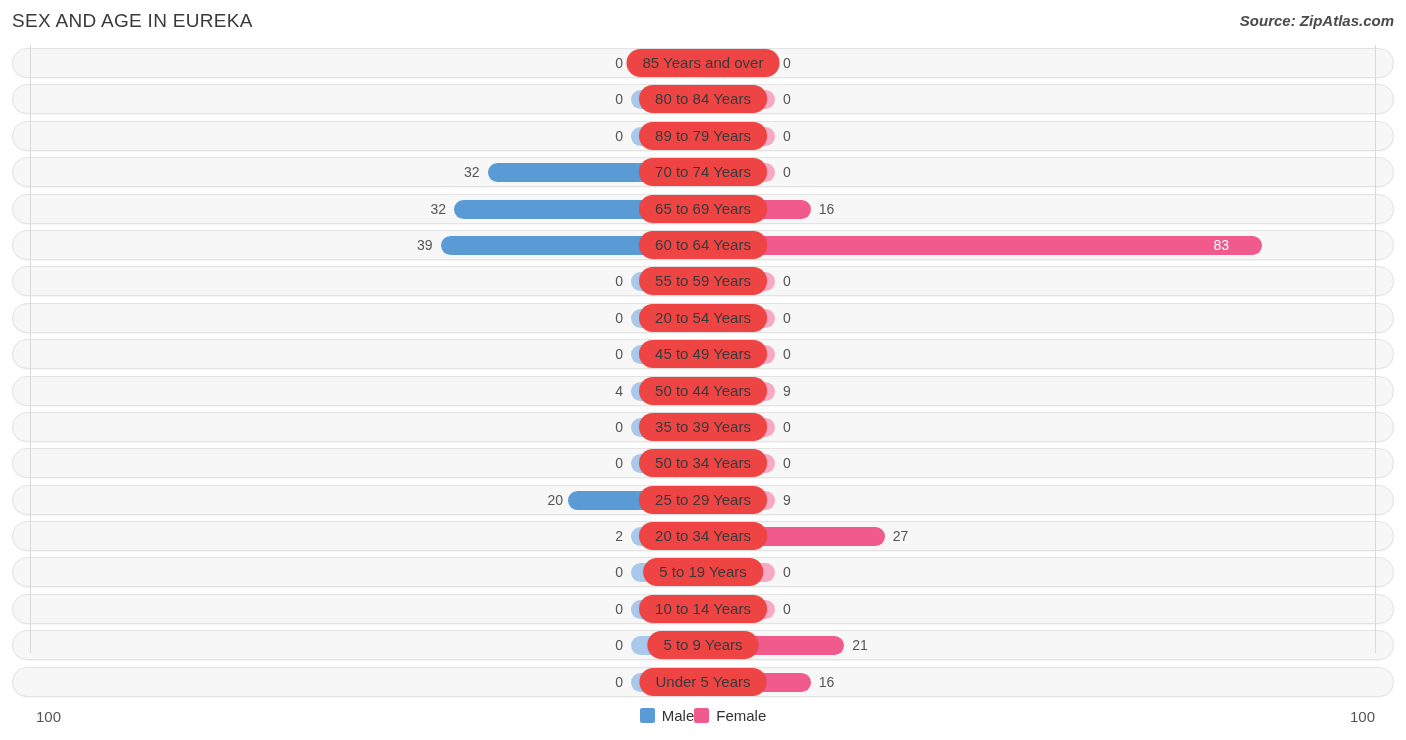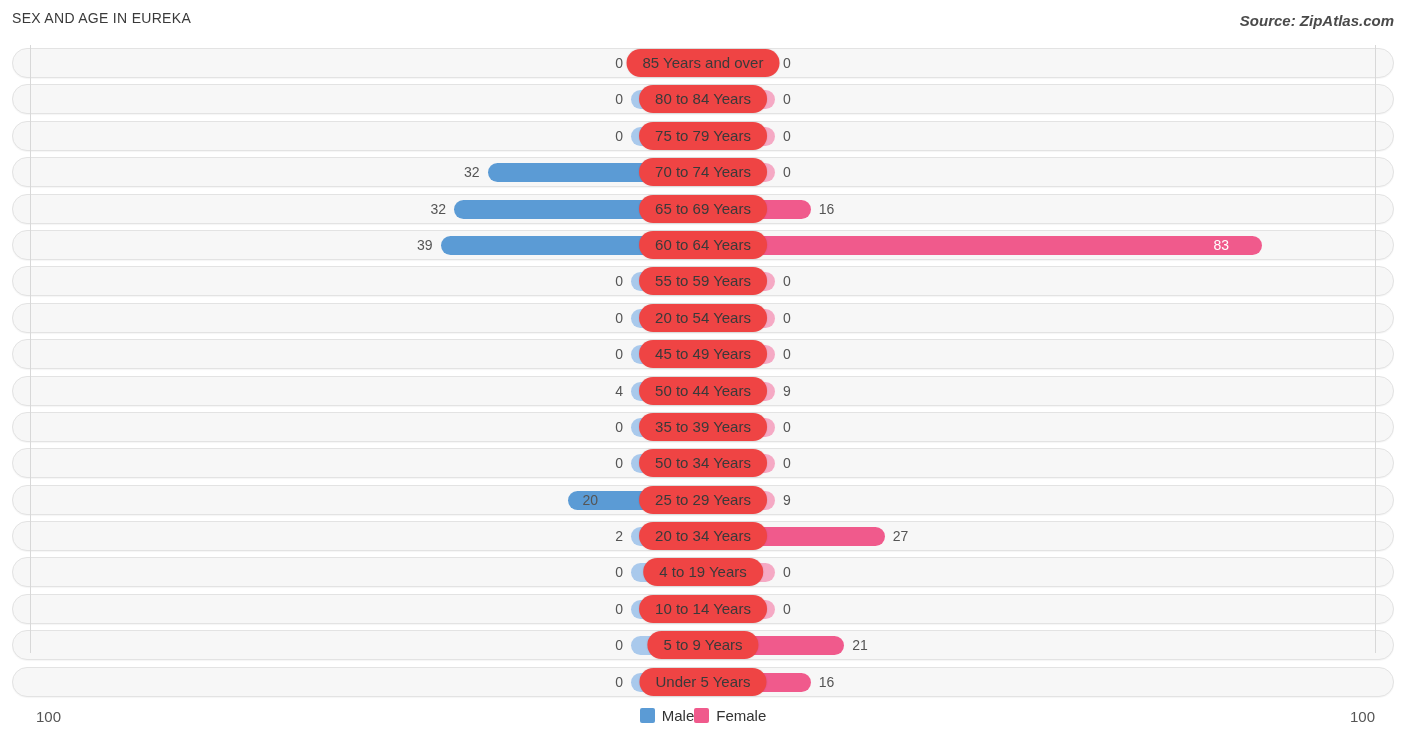--- a/index.html
+++ b/index.html
@@ -18,21 +18,21 @@
 
   
   #header {
     position: relative;
     height: 45px;
   }
   #chart-title {
     position: absolute;
     left: 12px;
     top: 10px;
-    font-size: 14px;
+    font-size: 19px;
     font-weight: 400;
     color: #3a3a3a;
     letter-spacing: 0.3px;
     white-space: nowrap;
   }
   #source-label {
     position: absolute;
     right: 12px;
     top: 12px;
     font-size: 15px;
@@ -221,21 +221,21 @@
         <div class="val val-male" style="right: 783px; width: 50px;">0</div>
         <div class="val val-female" style="left: 783px; width: 50px;">0</div>
         <div class="age-pill">80 to 84 Years</div>
       </div>
       <div class="row">
         <div class="track"></div>
         <div class="bar bar-male" style="width: 72px;"></div>
         <div class="bar bar-female" style="width: 72px;"></div>
         <div class="val val-male" style="right: 783px; width: 50px;">0</div>
         <div class="val val-female" style="left: 783px; width: 50px;">0</div>
-        <div class="age-pill">75 to 79 Years</div>
+        <div class="age-pill">89 to 79 Years</div>
       </div>
       <div class="row">
         <div class="track"></div>
         <div class="bar bar-male hi" style="width: 215.36px;"></div>
         <div class="bar bar-female" style="width: 72px;"></div>
         <div class="val val-male" style="right: 926.36px; width: 50px;">32</div>
         <div class="val val-female" style="left: 783px; width: 50px;">0</div>
         <div class="age-pill">70 to 74 Years</div>
       </div>
       <div class="row">
@@ -299,39 +299,39 @@
         <div class="bar bar-male" style="width: 72px;"></div>
         <div class="bar bar-female" style="width: 72px;"></div>
         <div class="val val-male" style="right: 783px; width: 50px;">0</div>
         <div class="val val-female" style="left: 783px; width: 50px;">0</div>
         <div class="age-pill">50 to 34 Years</div>
       </div>
       <div class="row">
         <div class="track"></div>
         <div class="bar bar-male hi" style="width: 134.6px;"></div>
         <div class="bar bar-female" style="width: 72px;"></div>
-        <div class="val val-male" style="right: 808px; width: 50px;">20</div>
+        <div class="val val-male" style="right: 843px; width: 50px;">20</div>
         <div class="val val-female" style="left: 783px; width: 50px;">9</div>
         <div class="age-pill">25 to 29 Years</div>
       </div>
       <div class="row">
         <div class="track"></div>
         <div class="bar bar-male" style="width: 72px;"></div>
         <div class="bar bar-female hi" style="width: 181.71px;"></div>
         <div class="val val-male" style="right: 783px; width: 50px;">2</div>
         <div class="val val-female" style="left: 892.71px; width: 50px;">27</div>
         <div class="age-pill">20 to 34 Years</div>
       </div>
       <div class="row">
         <div class="track"></div>
         <div class="bar bar-male" style="width: 72px;"></div>
         <div class="bar bar-female" style="width: 72px;"></div>
         <div class="val val-male" style="right: 783px; width: 50px;">0</div>
         <div class="val val-female" style="left: 783px; width: 50px;">0</div>
-        <div class="age-pill">4 to 19 Years</div>
+        <div class="age-pill">5 to 19 Years</div>
       </div>
       <div class="row">
         <div class="track"></div>
         <div class="bar bar-male" style="width: 72px;"></div>
         <div class="bar bar-female" style="width: 72px;"></div>
         <div class="val val-male" style="right: 783px; width: 50px;">0</div>
         <div class="val val-female" style="left: 783px; width: 50px;">0</div>
         <div class="age-pill">10 to 14 Years</div>
       </div>
       <div class="row">

